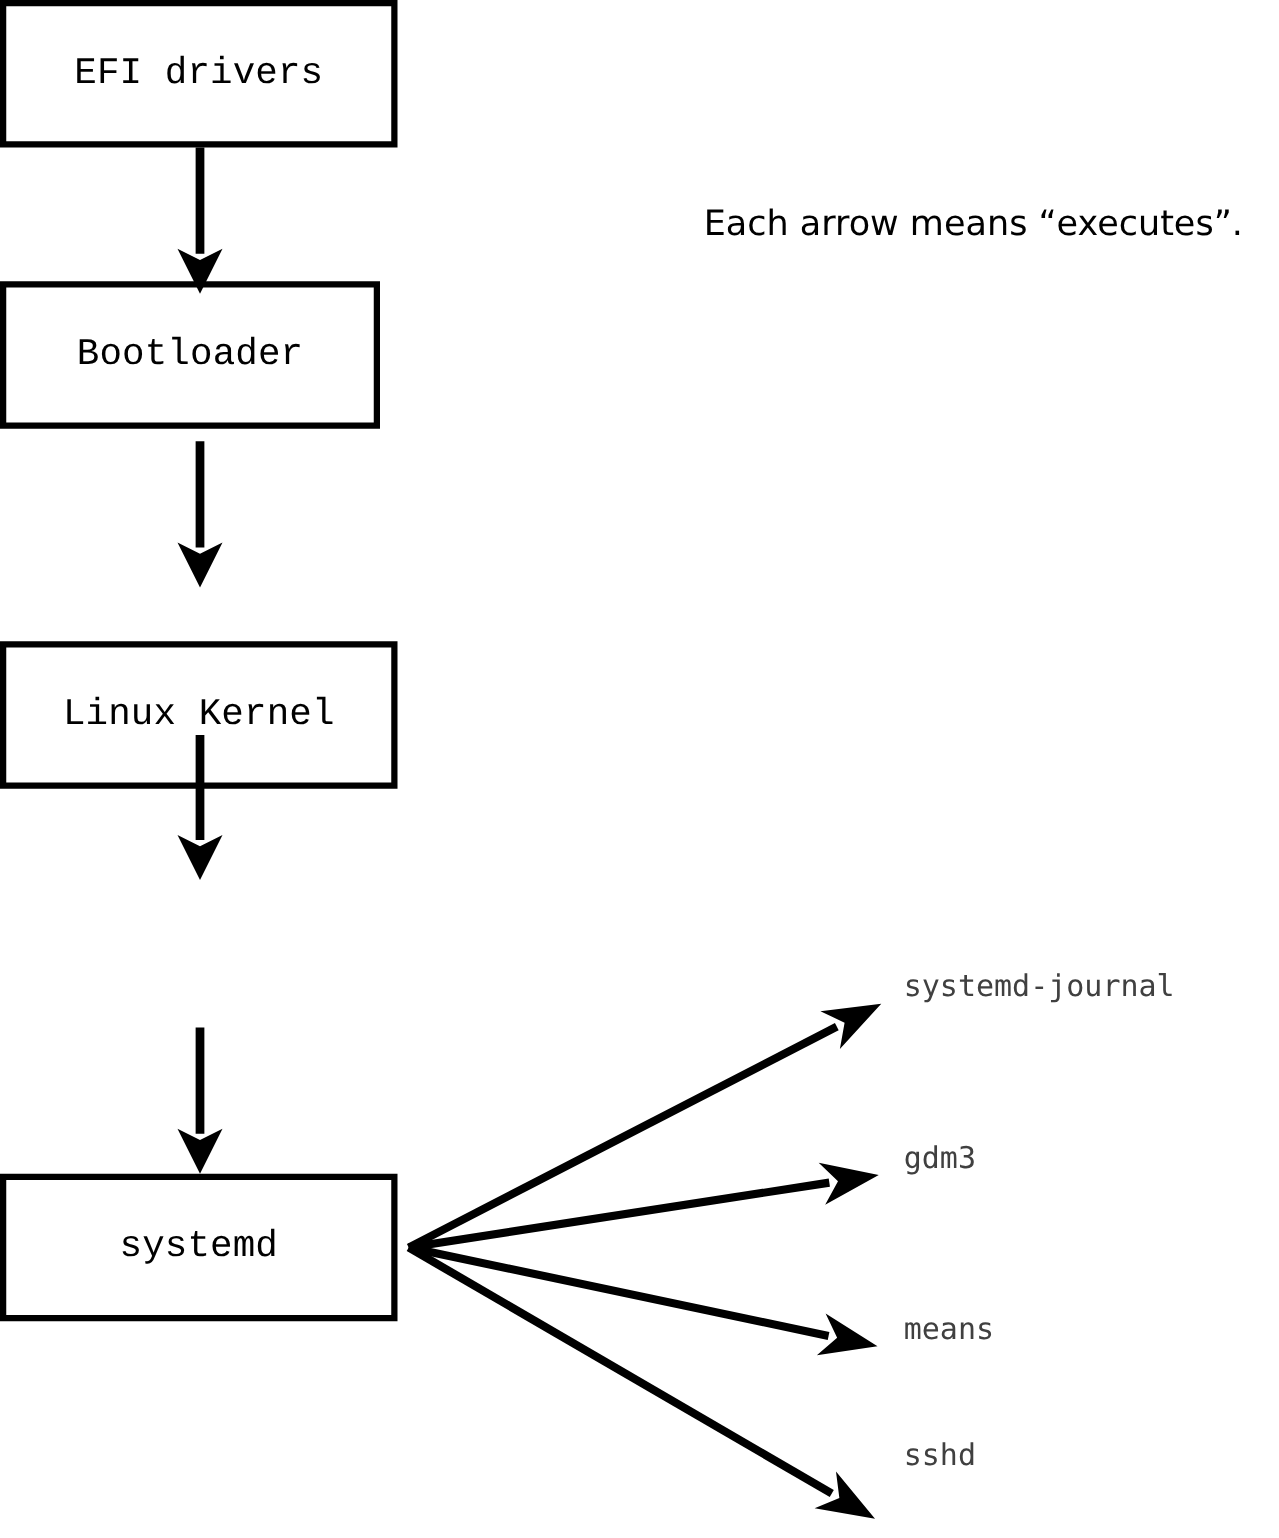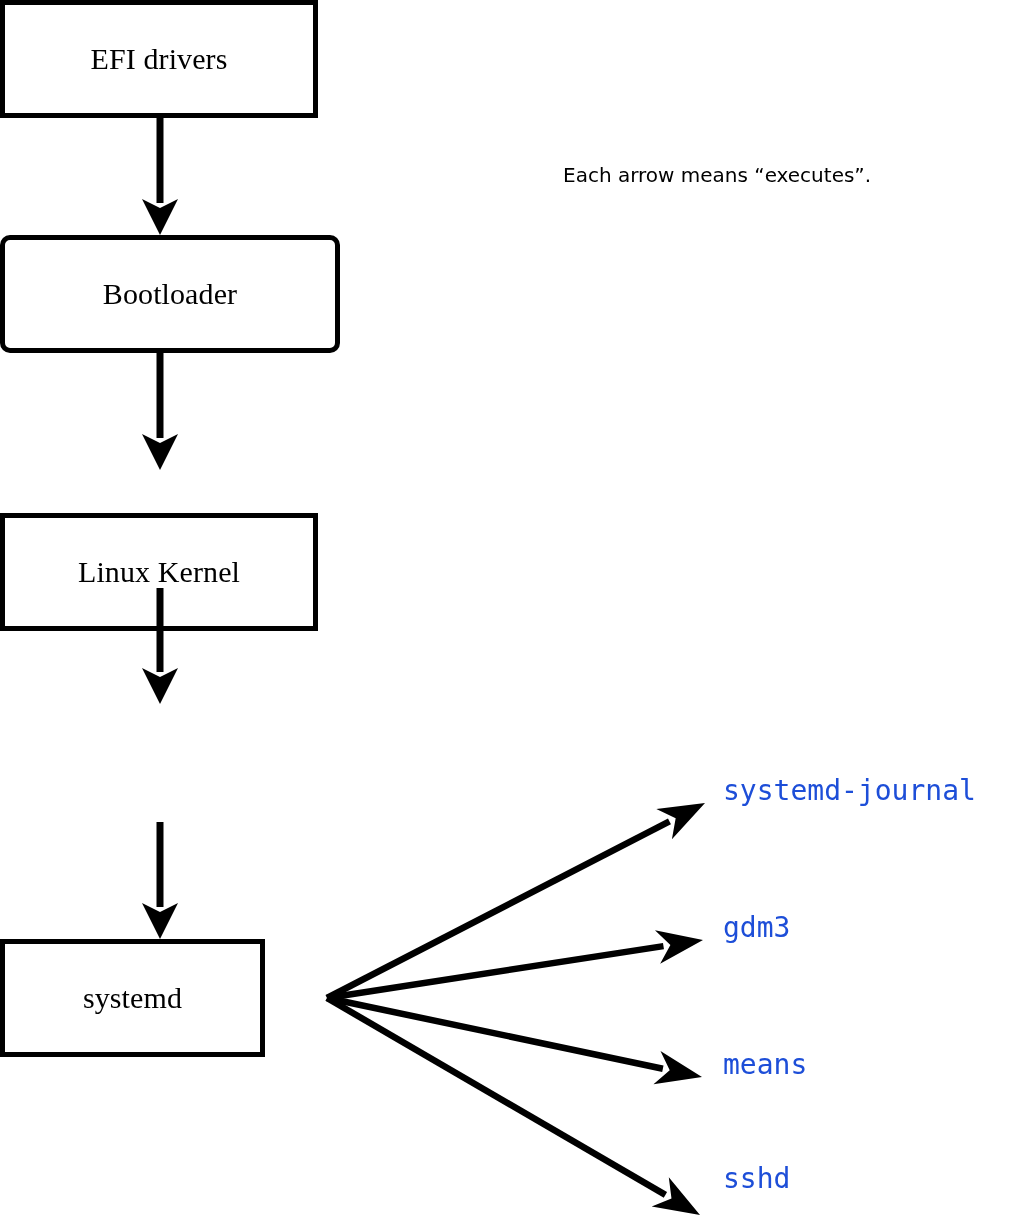--- a/index.html
+++ b/index.html
@@ -23,71 +23,71 @@
   .boot-box {
     position: absolute;
     box-sizing: border-box;
     background: #ffffff;
     border: 5px solid #000000;
     display: flex;
     align-items: center;
     justify-content: center;
   }
   .boot-box-label {
-    font-family: Liberation Serif, serif;
+    font-family: Liberation Mono, monospace;
     font-size: 30px;
     line-height: 1;
     color: #000000;
     white-space: nowrap;
     letter-spacing: 0.1px;
   }
   
   #arrow-layer {
     position: absolute;
     left: 0;
     top: 0;
     width: 1023px;
     height: 1230px;
     pointer-events: none;
   }
   
   .service-label {
     position: absolute;
     font-family: "DejaVu Sans Mono", monospace;
-    font-size: 28px;
+    font-size: 24px;
     line-height: 1;
-    color: #1d4ed8;
+    color: #404040;
     white-space: nowrap;
     letter-spacing: 0px;
   }
   
   #legend-note {
     position: absolute;
     font-family: "DejaVu Sans", sans-serif;
-    font-size: 20px;
+    font-size: 28px;
     line-height: 1;
     color: #000000;
     white-space: nowrap;
   }
 </style>
 </head>
 <body>
 
 <div id="canvas">
 
   <div class="boot-box" id="box-0" style="left: 0px; top: 0px; width: 318px; height: 118px; border-width: 5px;">
     <span class="boot-box-label">EFI drivers</span>
   </div>
-  <div class="boot-box" id="box-1" style="left: 0px; top: 235px; width: 340px; height: 118px; border-width: 5px; border-radius: 10px;">
+  <div class="boot-box" id="box-1" style="left: 0px; top: 225px; width: 304px; height: 118px; border-width: 5px;">
     <span class="boot-box-label">Bootloader</span>
   </div>
   <div class="boot-box" id="box-2" style="left: 0px; top: 470px; width: 318px; height: 118px; border-width: 5px; margin-top: 43px;">
     <span class="boot-box-label">Linux Kernel</span>
   </div>
-  <div class="boot-box" id="box-4" style="left: 0px; top: 939px; width: 265px; height: 118px; border-width: 5px;">
+  <div class="boot-box" id="box-4" style="left: 0px; top: 939px; width: 318px; height: 118px; border-width: 5px;">
     <span class="boot-box-label">systemd</span>
   </div>
 
   <svg id="arrow-layer" viewBox="0 0 1023 1230">
     <g id="vertical-arrows">
         <line x1="160" y1="118" x2="160" y2="203" stroke="#000000" stroke-width="7"></line>
         <polygon points="160.00,235.00 142.00,199.00 160.00,208.00 178.00,199.00" fill="#000000"></polygon>
         <line x1="160" y1="353" x2="160" y2="438" stroke="#000000" stroke-width="7"></line>
         <polygon points="160.00,470.00 142.00,434.00 160.00,443.00 178.00,434.00" fill="#000000"></polygon>
         <line x1="160" y1="588" x2="160" y2="672" stroke="#000000" stroke-width="7"></line>
@@ -103,17 +103,17 @@
         <line x1="327" y1="998" x2="662.8591163883709" y2="1068.75432051915" stroke="#000000" stroke-width="6.5"></line>
         <polygon points="702.00,1077.00 653.48,1084.15 669.71,1070.20 660.49,1050.88" fill="#000000"></polygon>
         <line x1="327" y1="998" x2="665.4253339407832" y2="1194.8855159923592" stroke="#000000" stroke-width="6.5"></line>
         <polygon points="700.00,1215.00 651.69,1206.56 671.48,1198.41 668.79,1177.17" fill="#000000"></polygon>
       </g>
   </svg>
 
   <div class="service-label" id="svc-0" style="left: 723px; top: 777px;">systemd-journal</div>
   <div class="service-label" id="svc-1" style="left: 723px; top: 914px;">gdm3</div>
   <div class="service-label" id="svc-2" style="left: 723px; top: 1051px;">means</div>
-  <div class="service-label" id="svc-3" style="left: 723px; top: 1152px; margin-top: 13px;">sshd</div>
+  <div class="service-label" id="svc-3" style="left: 723px; top: 1152px;">sshd</div>
 
   <div id="legend-note" style="left: 563px; top: 165px;">Each arrow means “executes”.</div>
 
 </div>
 
 </body></html>

